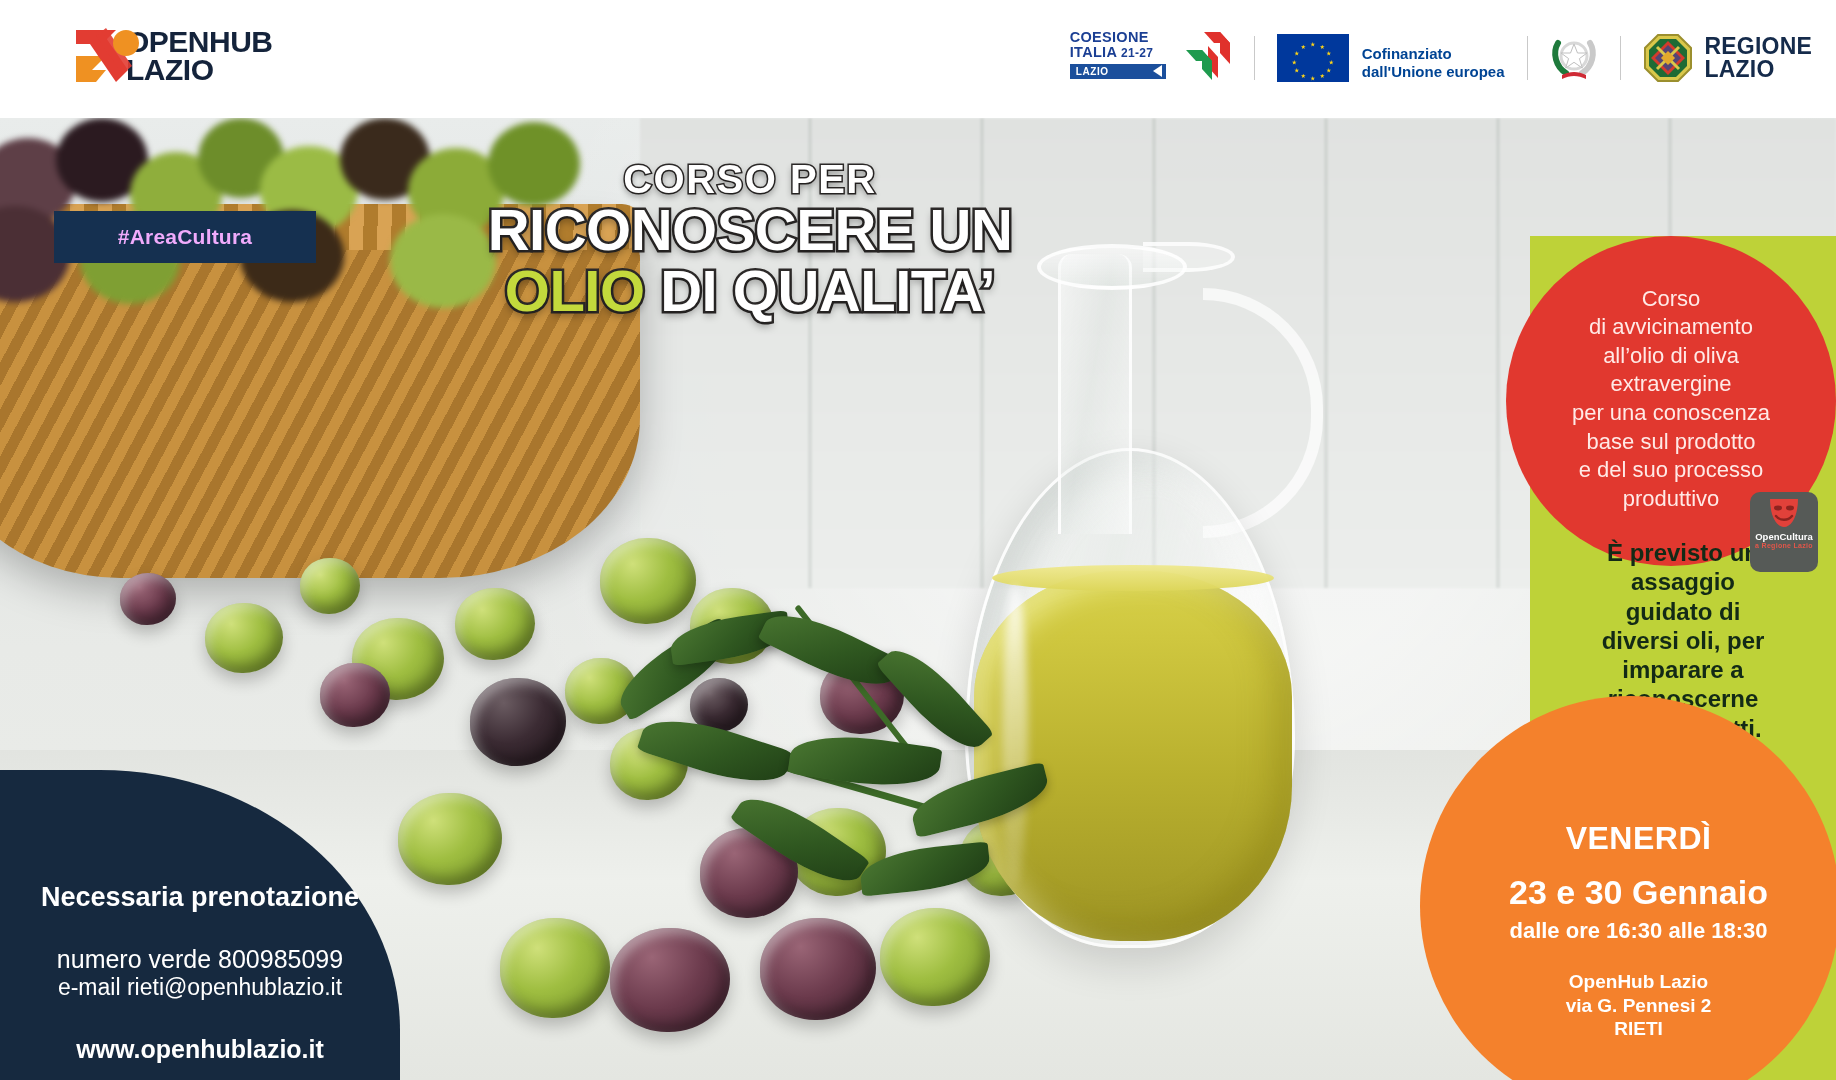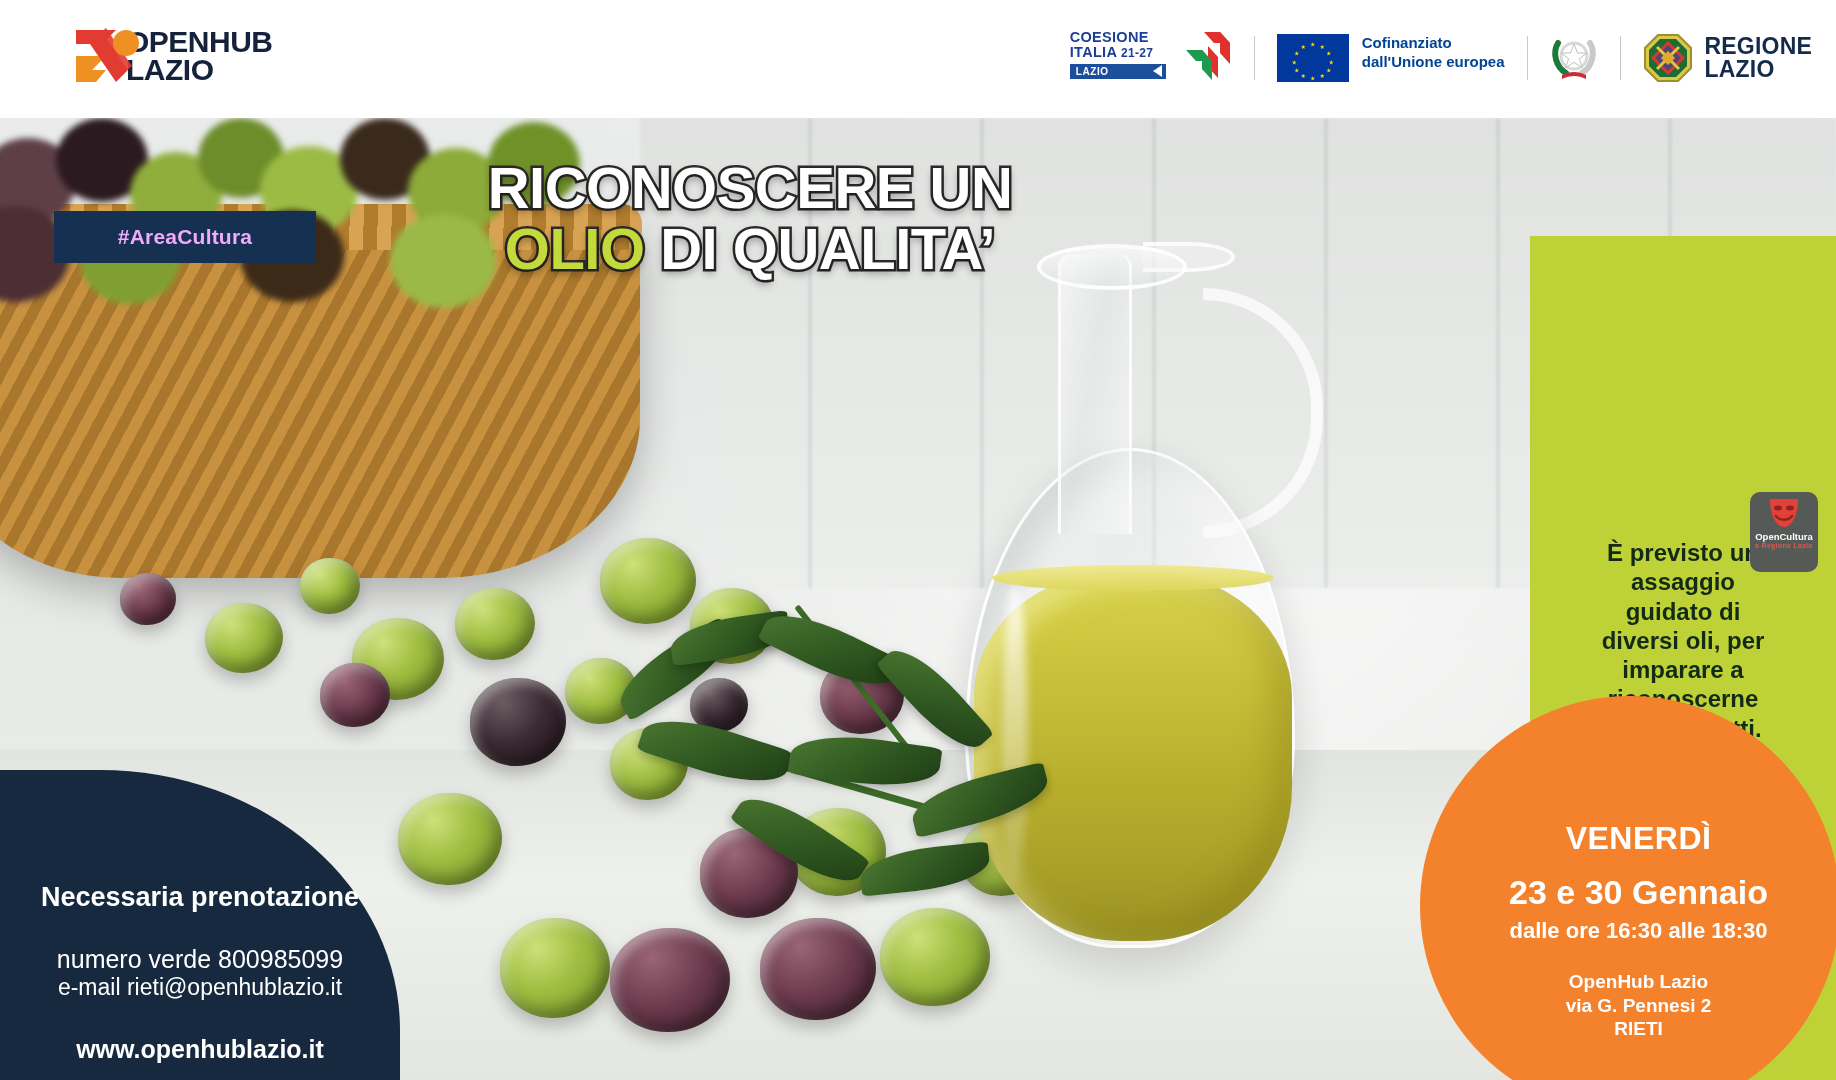--- a/index.html
+++ b/index.html
@@ -31,21 +31,21 @@
   .coes-l2 b { font-size:12px; }
   .coes-bar { margin-top:3px; background:#1b4f9c; color:#fff; font-size:10px;
     font-weight:700; letter-spacing:0.6px; padding:2px 26px 2px 6px;
     position:relative; width:96px; }
   .coes-bar::after { content:""; position:absolute; right:4px; top:50%;
     transform:translateY(-50%); width:0;height:0;
     border-top:6px solid transparent; border-bottom:6px solid transparent;
     border-right:9px solid #fff; }
   .coes-arrows { margin-left:8px; }
 
-  .eu { display:flex; align-items:flex-start; }
+  .eu { display:flex; align-items:flex-end; }
   .eu-flag { width:72px; height:48px; background:#00389c; position:relative;
     flex:0 0 auto; }
   .eu-star { position:absolute; width:5px; height:5px; background:#ffd617;
     clip-path:polygon(50% 0%,61% 35%,98% 35%,68% 57%,79% 91%,50% 70%,21% 91%,32% 57%,2% 35%,39% 35%); }
   .eu-txt { margin-left:13px; color:#004494; font-weight:700; font-size:15px;
     line-height:1.25; }
 
   .emblem { width:48px; height:54px; }
   .regione { display:flex; align-items:center; }
   .reg-logo { width:50px; height:50px; }
@@ -371,28 +371,39 @@
       <div class="leaf" style="left:300px; top:160px; width:140px; height:44px; transform:rotate(-14deg);"></div>
       <div class="leaf" style="left:120px; top:200px; width:140px; height:44px; transform:rotate(34deg);"></div>
       <div class="leaf" style="left:250px; top:230px; width:130px; height:42px; transform:rotate(-6deg);"></div>
     </div>
 
     <div class="area-badge">
       <span>#AreaCultura</span>
     </div>
 
     <div class="titleblock">
+      <div class="t-small">CORSO PER</div>
       <div class="t-big">RICONOSCERE UN</div>
       <div class="t-big2">
         <span class="hl">OLIO</span><span class="wh"> DI QUALITA’</span>
       </div>
     </div>
 
     <div class="green-col"></div>
 
+    <div class="red-circle">
+      <div class="rc-text" style="white-space:pre-line">Corso
+di avvicinamento
+all’olio di oliva
+extravergine
+per una conoscenza
+base sul prodotto
+e del suo processo
+produttivo</div>
+    </div>
 
     <div class="opencultura">
       <div class="mask-ico">
         <svg width="40" height="32" viewBox="0 0 40 32">
           <path d="M6 2 H34 C34 18 28 30 20 30 C12 30 6 18 6 2 Z" fill="#e2413a"></path>
           <ellipse cx="14" cy="11" rx="4" ry="2.4" fill="#8e231f"></ellipse>
           <ellipse cx="26" cy="11" rx="4" ry="2.4" fill="#8e231f"></ellipse>
           <path d="M12 19 C16 24 24 24 28 19" stroke="#8e231f" stroke-width="2.4" fill="none" stroke-linecap="round"></path>
         </svg>
       </div>

